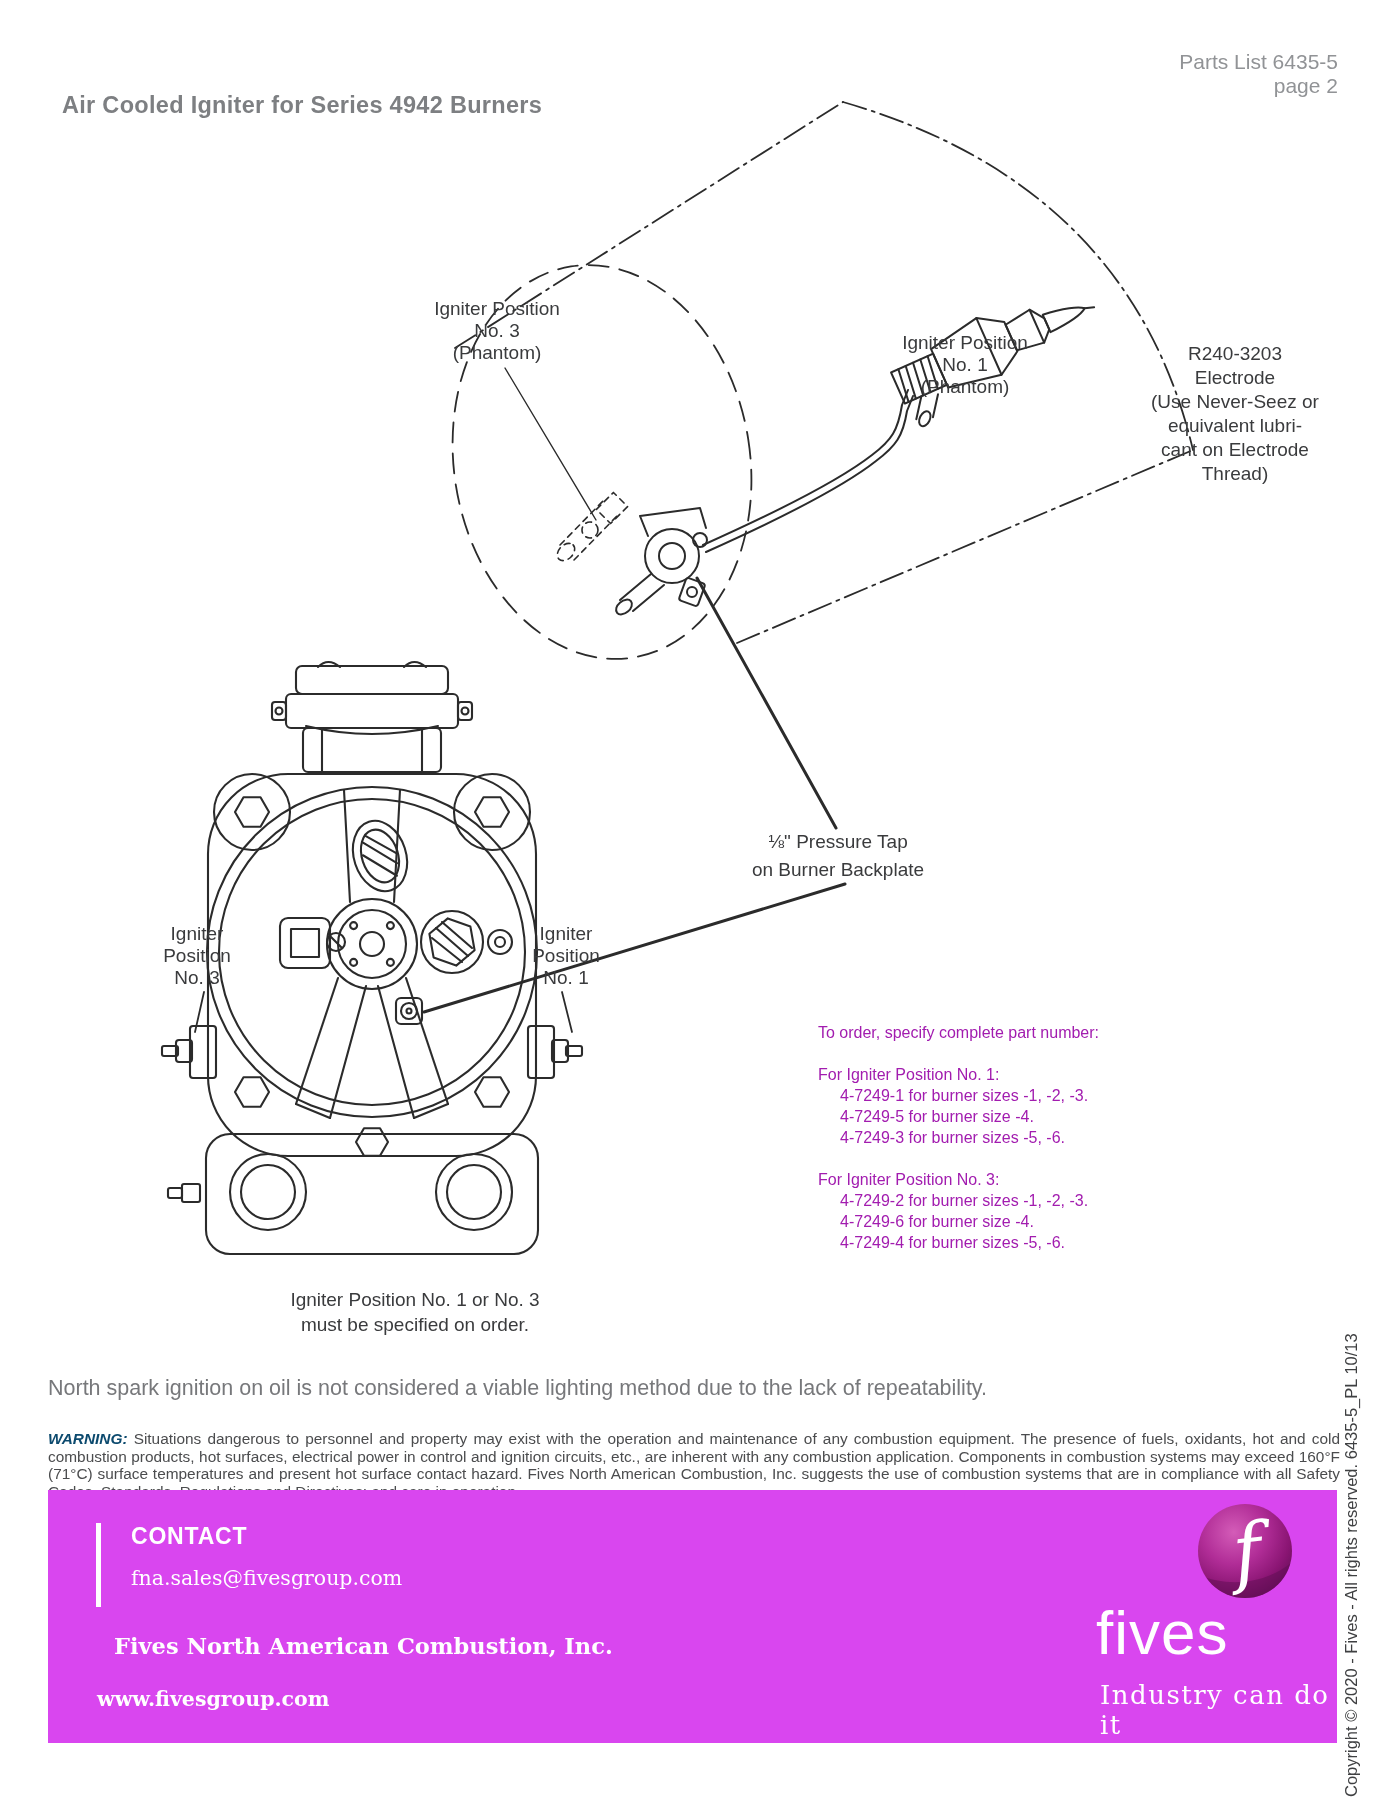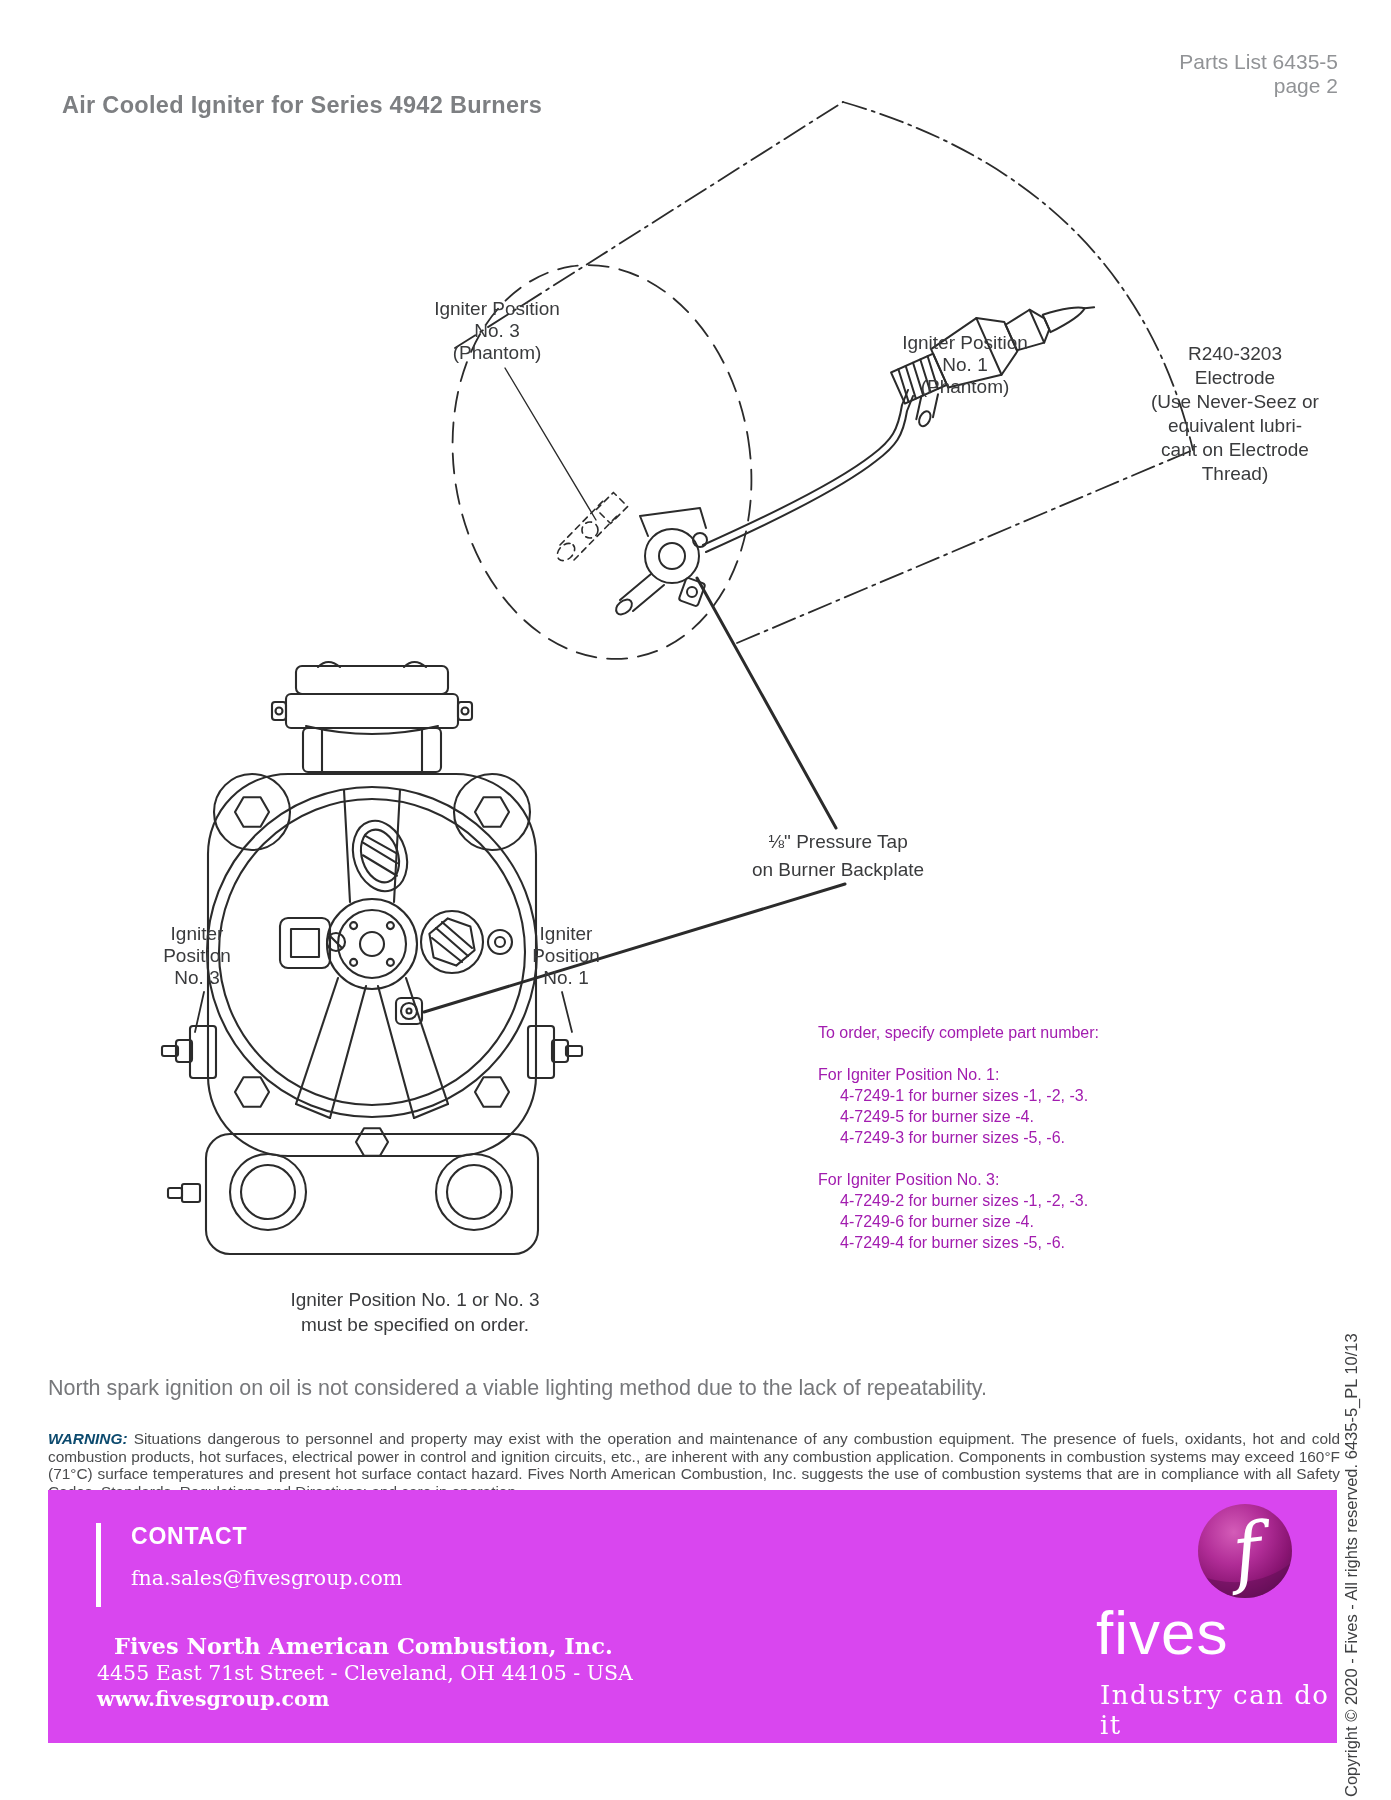--- a/index.html
+++ b/index.html
@@ -253,21 +253,20 @@
   </div>
 
   <div id="oil-note" class="abs">North spark ignition on oil is not considered a viable lighting method due to the lack of repeatability.</div>
   <div id="warning" class="abs"><b>WARNING:</b><span> Situations dangerous to personnel and property may exist with the operation and maintenance of any combustion equipment. The presence of fuels, oxidants, hot and cold combustion products, hot surfaces, electrical power in control and ignition circuits, etc., are inherent with any combustion application. Components in combustion systems may exceed 160°F (71°C) surface temperatures and present hot surface contact hazard. Fives North American Combustion, Inc. suggests the use of combustion systems that are in compliance with all Safety Codes, Standards, Regulations and Directives; and care in operation.</span></div>
 
   <div id="footer-bar" class="abs">
     <div id="contact-rule"></div>
     <div id="contact-heading">CONTACT</div>
     <div id="contact-email">fna.sales@fivesgroup.com</div>
     <div id="company-name">Fives North American Combustion, Inc.</div>
-    <div id="company-address">4455 East 71st Street - Cleveland, OH 44105 - USA</div>
     <div id="company-website">www.fivesgroup.com</div>
 
     <svg id="logo-sphere" width="110" height="110" viewBox="0 0 110 110">
       <defs>
         <radialGradient id="sphereGrad" cx="38%" cy="30%" r="75%">
           <stop offset="0%" stop-color="#d45cb8"></stop>
           <stop offset="45%" stop-color="#b12d97"></stop>
           <stop offset="80%" stop-color="#8a1573"></stop>
           <stop offset="100%" stop-color="#6a0f5c"></stop>
         </radialGradient>

